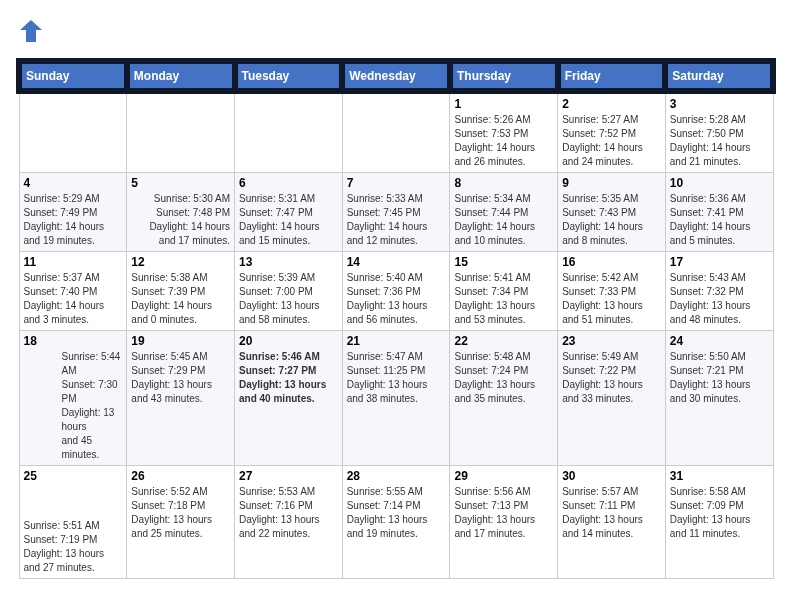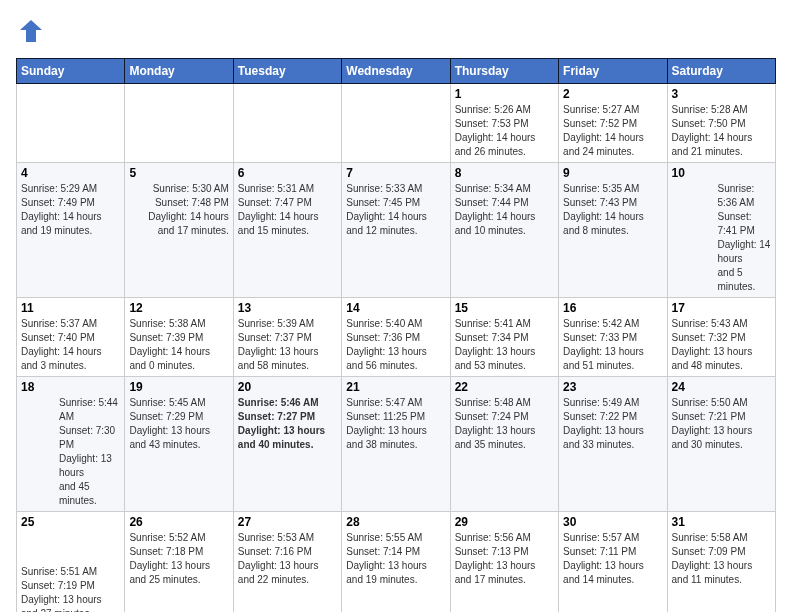--- a/index.html
+++ b/index.html
@@ -57,21 +57,21 @@
       border-collapse: collapse;
       font-size: 11px;
     }
     .calendar th {
       background: #4472c4;
       color: #fff;
       padding: 5px 4px;
       text-align: left;
       font-size: 12px;
       font-weight: bold;
-      border: 1px solid #0f172a;
+      border: 6px solid #0f172a;
     }
     .calendar td {
       border: 1px solid #ccc;
       vertical-align: top;
       padding: 3px 4px;
       width: 108px;
       min-height: 80px;
       background: #fff;
     }
     .calendar tr:nth-child(even) td {
@@ -195,21 +195,21 @@
         </td>
         <td>
           <span class="day-num">9</span>
           <div class="day-info" style="white-space: pre-line;">Sunrise: 5:35 AM
 Sunset: 7:43 PM
 Daylight: 14 hours
 and 8 minutes.</div>
         </td>
         <td>
           <span class="day-num">10</span>
-          <div class="day-info" style="white-space: pre-line; margin-left: 46px;">Sunrise: 5:36 AM
+          <div class="day-info" style="white-space: pre-line;">Sunrise: 5:36 AM
 Sunset: 7:41 PM
 Daylight: 14 hours
 and 5 minutes.</div>
         </td>
       </tr>
       <tr class="row-odd">
         <td>
           <span class="day-num">11</span>
           <div class="day-info" style="white-space: pre-line;">Sunrise: 5:37 AM
 Sunset: 7:40 PM
@@ -219,21 +219,21 @@
         <td>
           <span class="day-num">12</span>
           <div class="day-info" style="white-space: pre-line;">Sunrise: 5:38 AM
 Sunset: 7:39 PM
 Daylight: 14 hours
 and 0 minutes.</div>
         </td>
         <td>
           <span class="day-num">13</span>
           <div class="day-info" style="white-space: pre-line;">Sunrise: 5:39 AM
-Sunset: 7:37 PM
+Sunset: 7:00 PM
 Daylight: 13 hours
 and 58 minutes.</div>
         </td>
         <td>
           <span class="day-num">14</span>
           <div class="day-info" style="white-space: pre-line;">Sunrise: 5:40 AM
 Sunset: 7:36 PM
 Daylight: 13 hours
 and 56 minutes.</div>
         </td>

